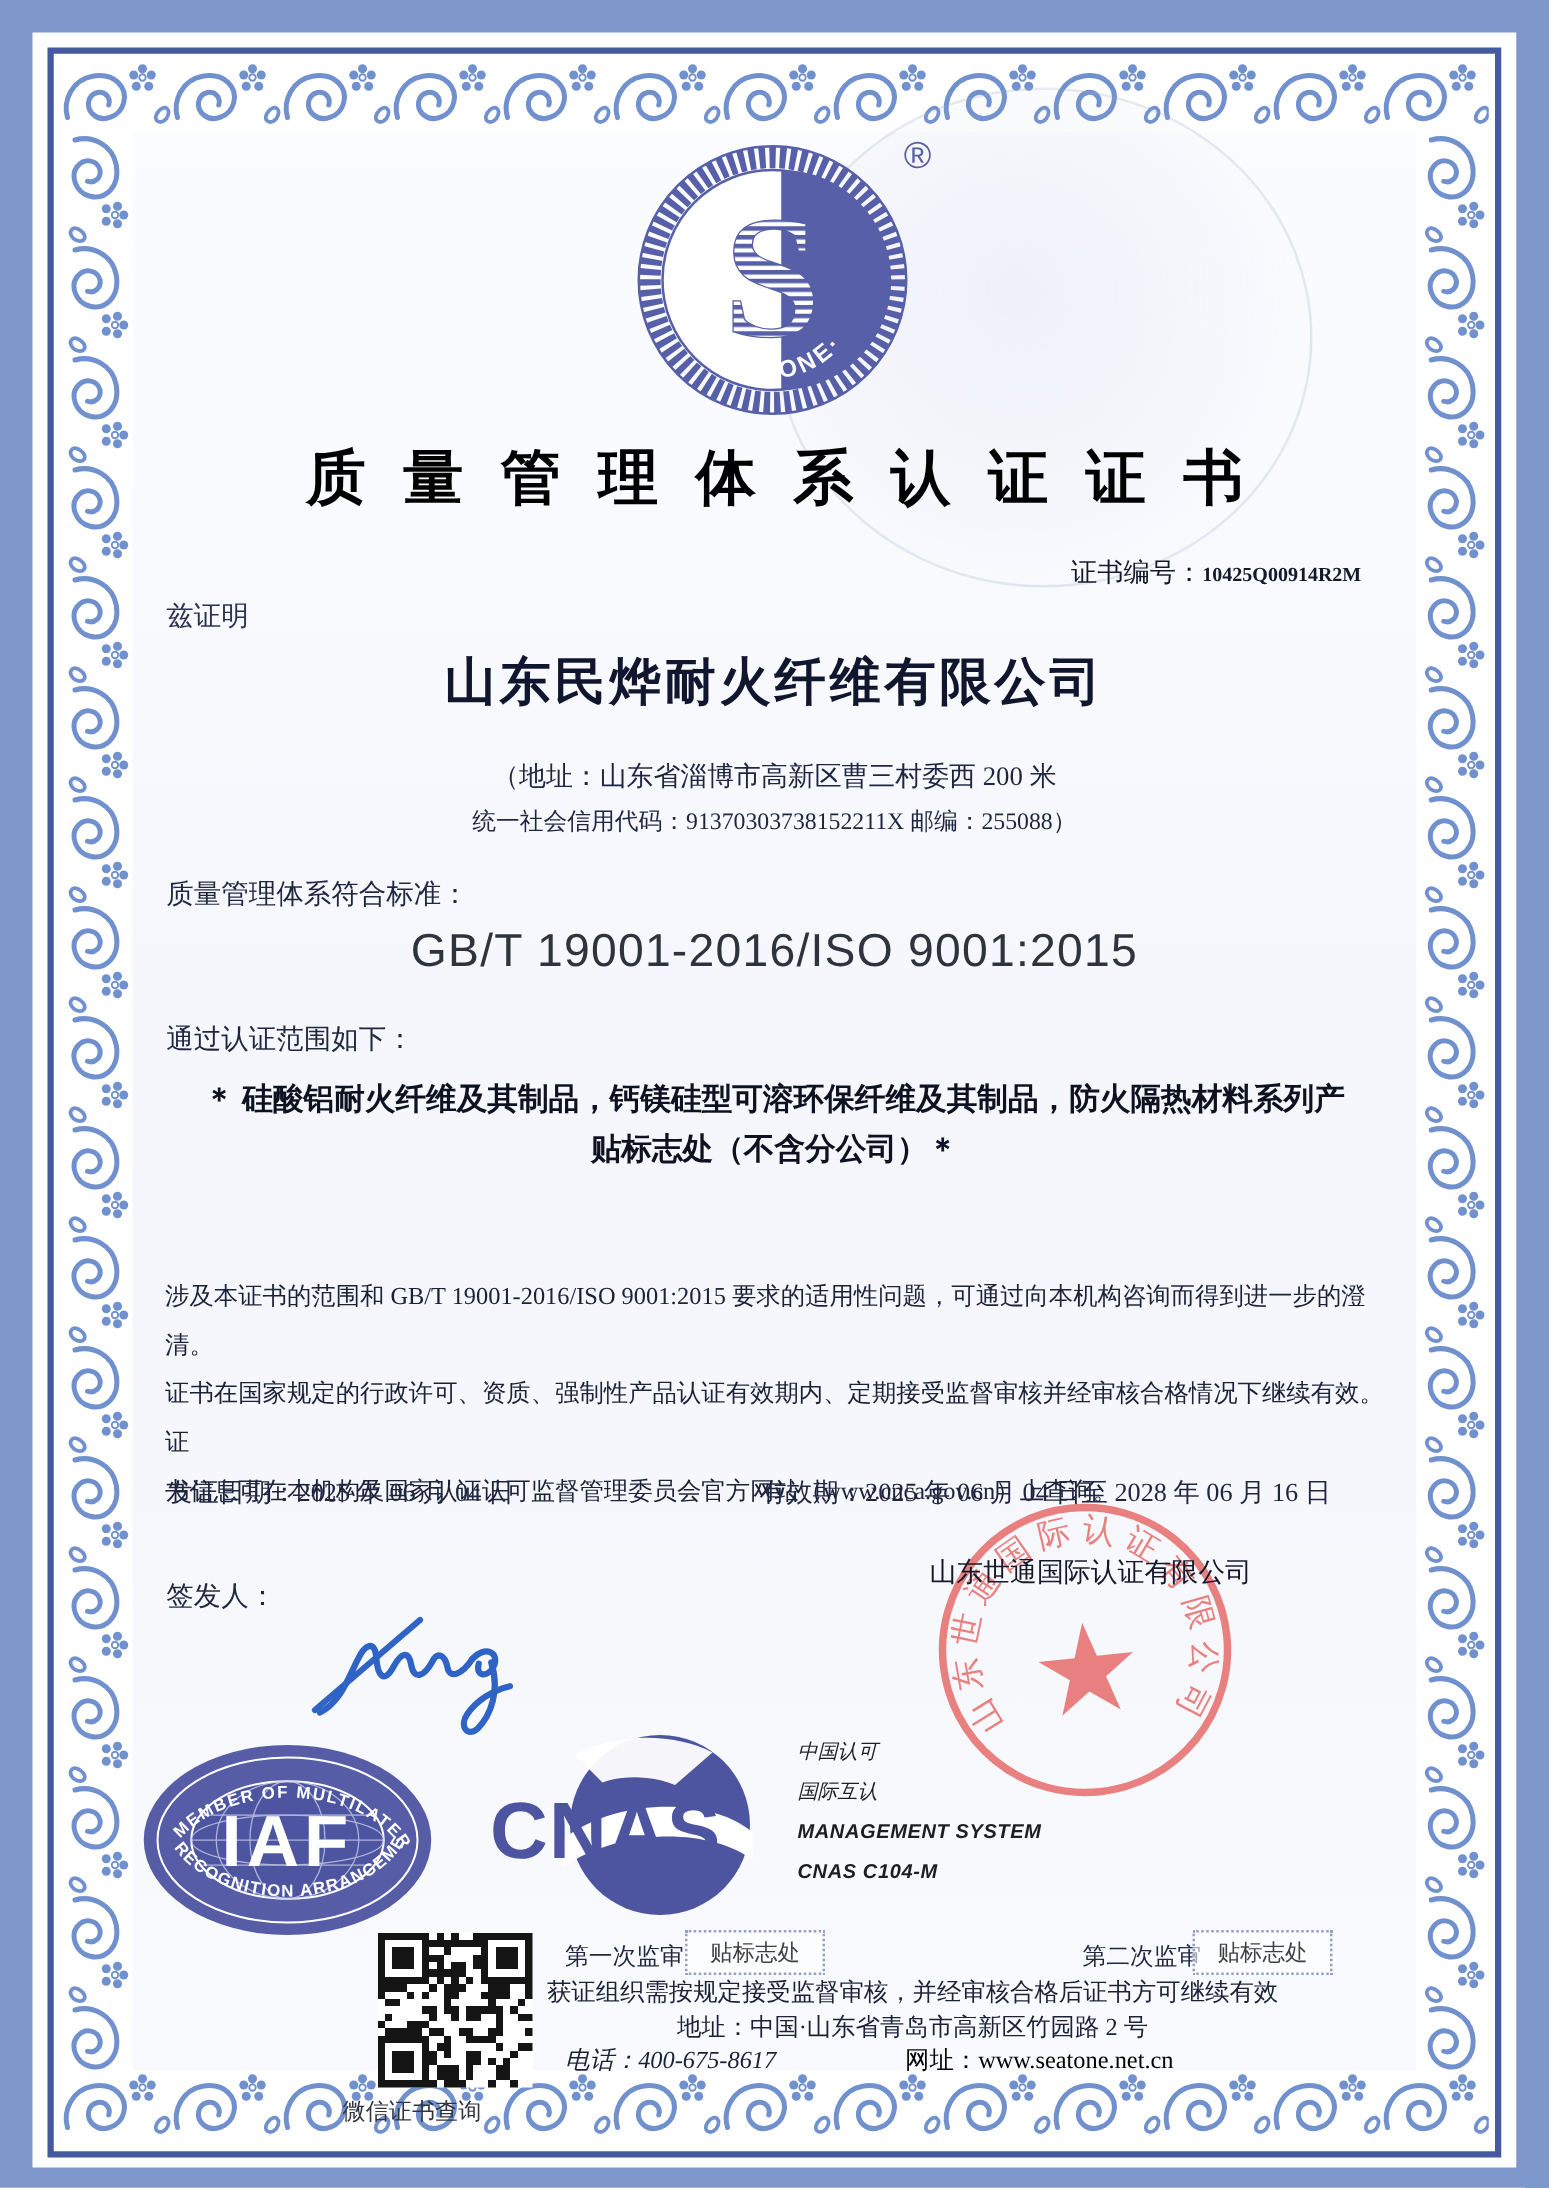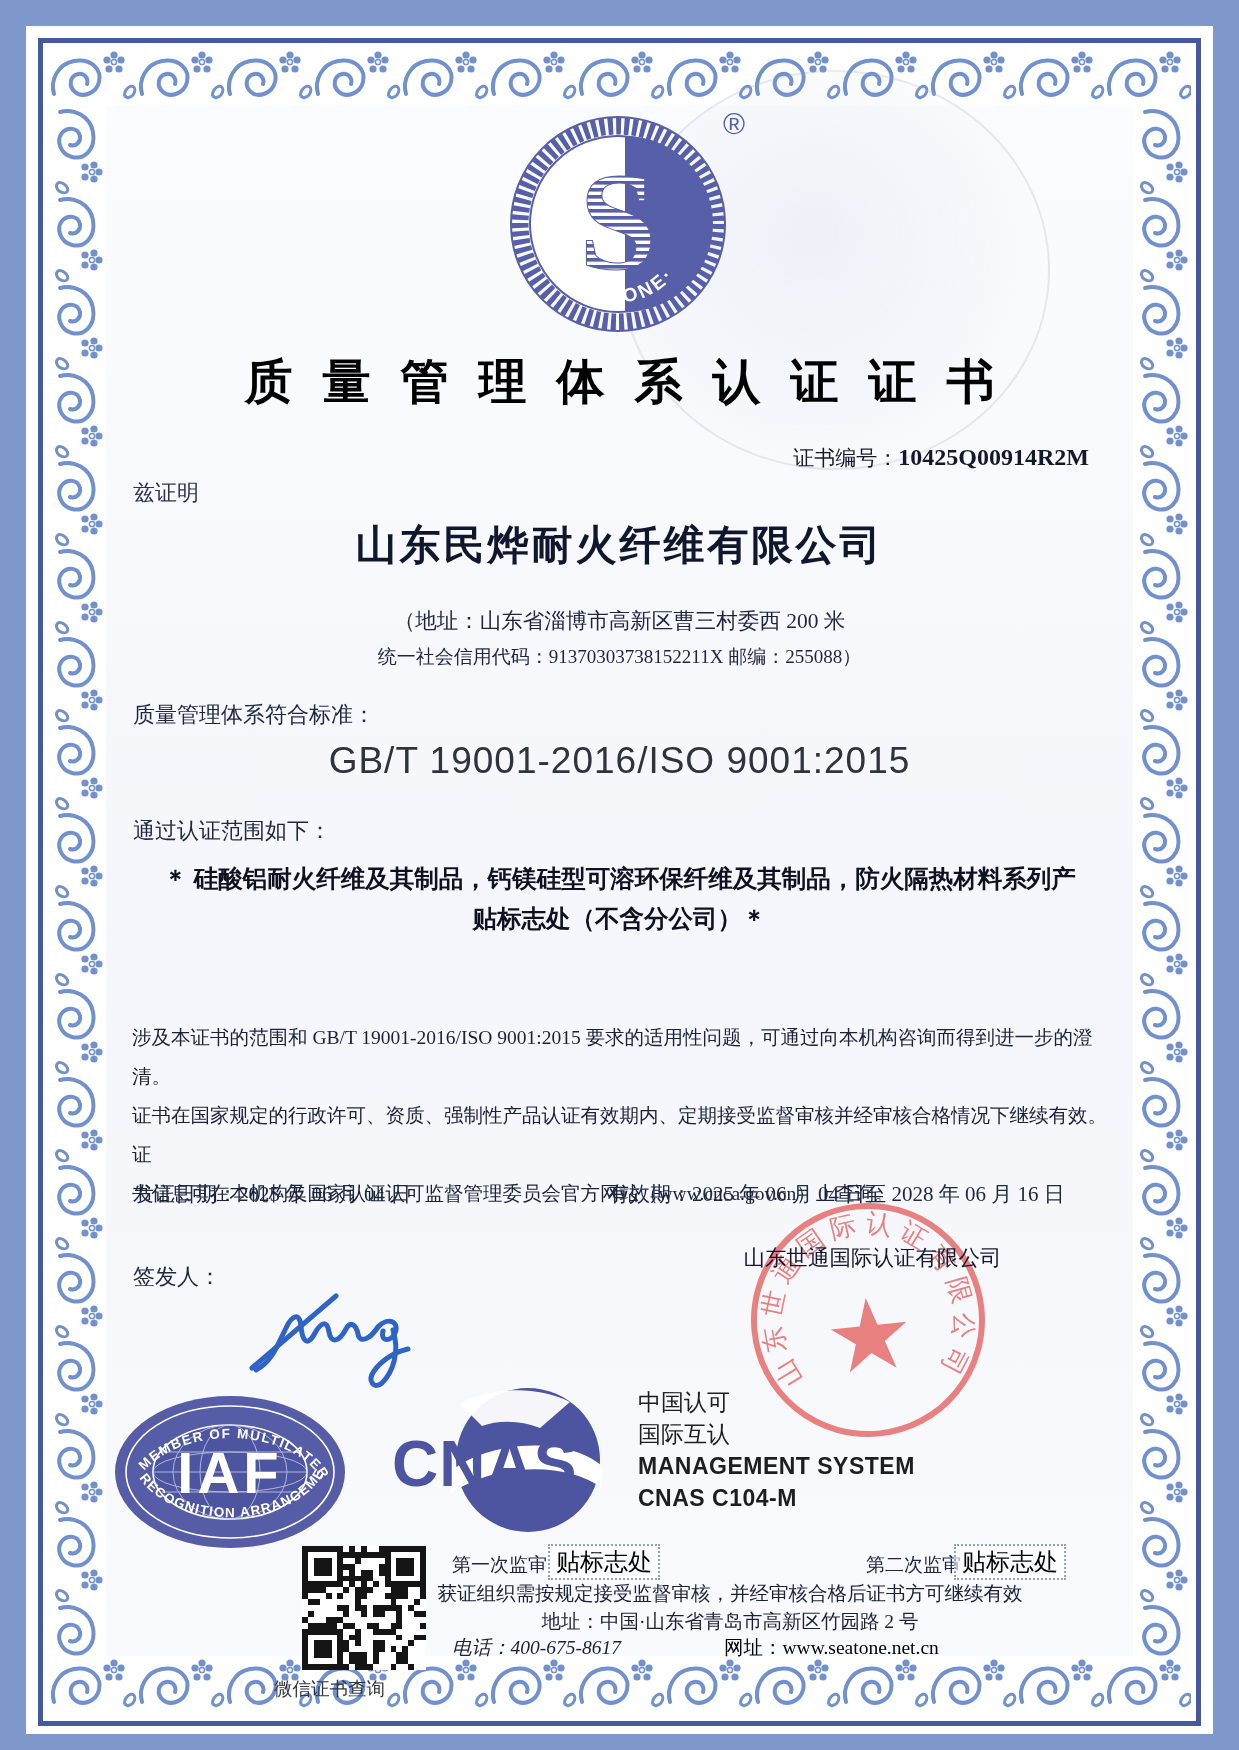--- a/index.html
+++ b/index.html
@@ -29,21 +29,21 @@
   .abs { position:absolute; }
   .centered { left:108px; right:108px; text-align:center; }
 
   .logo-svg { position:absolute; left:498px; top:104px; width:256px; height:236px; }
 
   .title {
     top:350px; font-size:48px; font-weight:bold; color:#000000;
     letter-spacing:30px; padding-left:30px; white-space:nowrap;
   }
   .certno { top:444px; right:150px; font-size:21px; color:#14182b; }
-  .certno b { font-size:24px; font-family:"Liberation Serif",serif; }
+  .certno b { font-size:16px; font-family:"Liberation Serif",serif; }
   .certify { top:478px; left:133px; font-size:22px; color:#2b3350; }
   .company { top:518px; font-size:41px; font-weight:bold; color:#10162e; letter-spacing:3px; }
   .addr1 { top:606px; font-size:21.5px; color:#1e2540; }
   .addr2 { top:644px; font-size:19px; color:#1e2540; }
   .stdlabel { top:700px; left:133px; font-size:22px; }
   .standard { top:740px; font-size:37px; font-family:"Liberation Sans",sans-serif; color:#2f333d; letter-spacing:1px; }
   .scopelabel { top:816px; left:133px; font-size:22px; }
   .scope1 { top:862px; font-size:24.5px; font-weight:bold; color:#0e1220; }
   .scope2 { top:902px; font-size:24.5px; font-weight:bold; color:#0e1220; }
 
@@ -52,29 +52,29 @@
   .issue  { top:1180px; left:133px; font-size:21px; }
   .valid  { top:1180px; left:608px; font-size:21px; }
   .signer { top:1262px; left:133px; font-size:22px; }
   .issuer { top:1243px; left:650px; width:445px; text-align:center; font-size:21.5px; color:#14182b; }
 
   .signature-svg { position:absolute; left:238px; top:1268px; width:235px; height:135px; }
   .stamp-svg { position:absolute; left:742px; top:1194px; width:252px; height:252px; opacity:0.88; transform:rotate(-6deg); }
   .iaf-svg  { position:absolute; left:110px; top:1392px; width:240px; height:160px; }
   .cnas-svg { position:absolute; left:390px; top:1382px; width:228px; height:155px; }
 
-  .acc { top:1386px; left:638px; font-family:"Liberation Sans",sans-serif; font-size:23px; color:#1d1d22; line-height:32px; }
+  .acc { top:1386px; left:638px; font-family:"Liberation Sans",sans-serif; font-size:16px; color:#1d1d22; line-height:32px;font-style:italic; }
   .acc .bold { font-weight:bold; letter-spacing:0.5px; }
 
   .qr-svg { position:absolute; left:302px; top:1546px; width:124px; height:124px; }
   .qrlabel { top:1676px; left:274px; width:152px; text-align:left; font-family:"Liberation Sans",sans-serif; font-size:18.5px; color:#30343f; }
 
   .audit-first  { top:1552px; left:452px; font-size:19px; }
   .audit-second { top:1552px; left:866px; font-size:19px; }
-  .sticker { border:2px dotted #93a0c6; color:#000000; font-size:24px; width:112px; height:36px;
+  .sticker { border:2px dotted #93a0c6; color:#404040; font-size:18px; width:112px; height:36px;
              line-height:32px; text-align:center; background:rgba(255,255,255,0.6); }
   .sticker.s1 { top:1544px; left:548px; }
   .sticker.s2 { top:1544px; left:954px; }
   .audit-note { top:1580px; left:380px; width:700px; text-align:center; font-size:19.5px; color:#1b2137; }
   .f-addr  { top:1608px; left:420px; width:620px; text-align:center; font-size:19.5px; color:#1b2137; }
   .f-phone { top:1634px; left:452px; font-size:19.5px; color:#1b2137;font-style:italic; }
   .f-web   { top:1634px; left:724px; font-size:19.5px; color:#000000; }
 </style>
 </head>
 <body>

